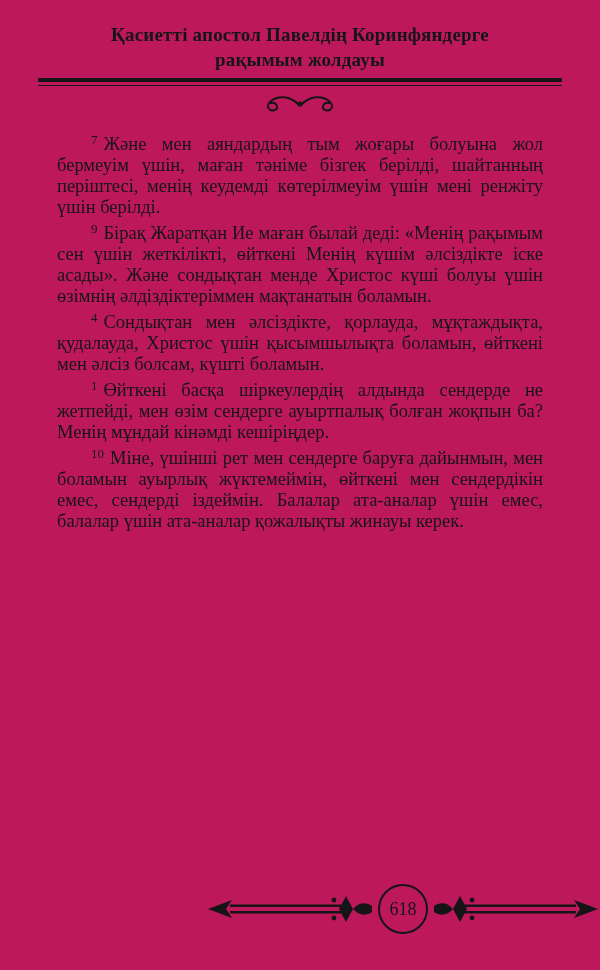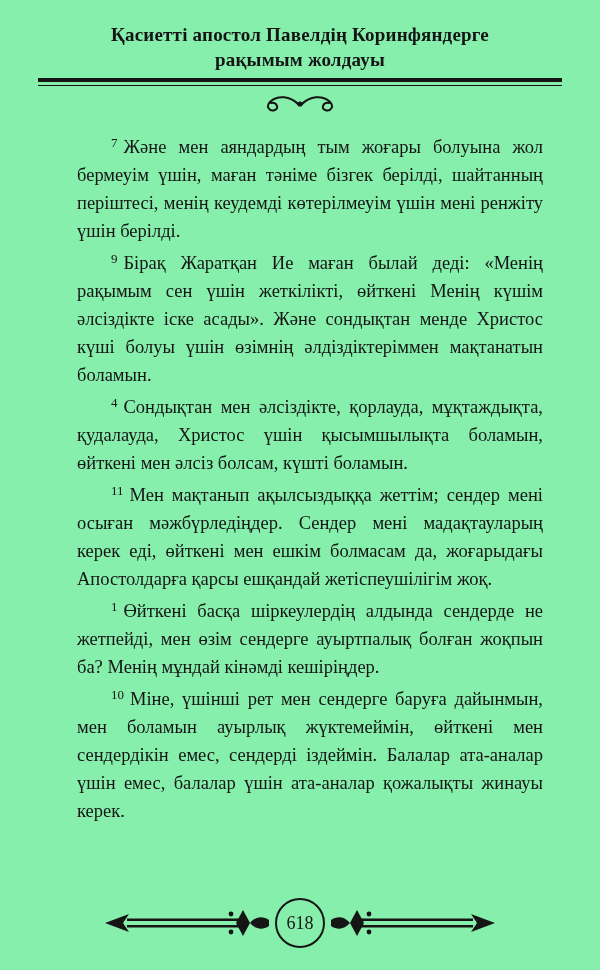--- a/index.html
+++ b/index.html
@@ -1,37 +1,37 @@
 <!DOCTYPE html>
 <html><head>
 <meta charset="utf-8">
 <style>
   html,body{margin:0;padding:0;background:#e8e8e8;}
   .page{
-    width:600px;height:970px;margin:0 auto;background:#86efac;
+    width:600px;height:970px;margin:0 auto;background:#be185d;
     font-family:"Liberation Serif","DejaVu Serif",serif;color:#151515;
     display:flex;flex-direction:column;box-sizing:border-box;overflow:hidden;
   }
   .header{padding-top:22px;text-align:center;}
   .title{font-weight:700;font-size:19px;line-height:25px;letter-spacing:.2px;}
   .rules{margin:6px 38px 0 38px;}
   .rule-thick{height:4px;background:#151515;}
   .rule-thin{height:1px;background:#151515;margin-top:3px;}
   .top-ornament{display:flex;justify-content:center;margin-top:7px;}
   .body{
-    padding:14px 57px 0 57px;font-size:18.5px;line-height:28px;
-    text-align:justify;flex:0 0 auto;margin-left:20px;
+    padding:14px 57px 0 57px;font-size:18.5px;line-height:21px;
+    text-align:justify;flex:0 0 auto;
   }
   .verse{margin:0;text-indent:34px;}
   .vnum{
     font-size:13px;vertical-align:6px;padding-right:6px;font-weight:400;
   }
   .footer{
-    margin-top:auto;padding-bottom:22px;display:flex;align-items:center;
-    justify-content:center;
+    margin-top:auto;padding-bottom:36px;display:flex;align-items:center;
+    justify-content:flex-end;
   }
   .page-circle{
     width:46px;height:46px;border:2px solid #151515;border-radius:50%;
     display:flex;align-items:center;justify-content:center;
     font-size:18px;flex:0 0 auto;margin:0 2px;
   }
   .orn-svg{display:block;}
   .mirror{transform:scaleX(-1);}
 </style>
 </head>
@@ -56,21 +56,20 @@
         <path d="M50 11 C58 3, 70 2, 77 8 C83 13, 79 19, 73 17 C69 15, 71 9, 77 10"></path>
       </g>
       <circle cx="48" cy="11" r="2.6" fill="#151515"></circle>
     </svg>
   </div>
 
   <div class="body">
     <p class="verse"><span class="vnum">7</span><span>Және мен аяндардың тым жоғары болуына жол бермеуім үшін, маған тәніме бізгек берілді, шайтанның періштесі, менің кеудемді көтерілмеуім үшін мені ренжіту үшін берілді.</span></p>
     <p class="verse"><span class="vnum">9</span><span>Бірақ Жаратқан Ие маған былай деді: «Менің рақымым сен үшін жеткілікті, өйткені Менің күшім әлсіздікте іске асады». Және сондықтан менде Христос күші болуы үшін өзімнің әлдіздіктеріммен мақтанатын боламын.</span></p>
     <p class="verse"><span class="vnum">4</span><span>Сондықтан мен әлсіздікте, қорлауда, мұқтаждықта, қудалауда, Христос үшін қысымшылықта боламын, өйткені мен әлсіз болсам, күшті боламын.</span></p>
-    <p class="verse"><span class="vnum">11</span><span>Мен мақтанып ақылсыздыққа жеттім; сендер мені осыған мәжбүрледіңдер. Сендер мені мадақтауларың керек еді, өйткені мен ешкім болмасам да, жоғарыдағы Апостолдарға қарсы ешқандай жетіспеушілігім жоқ.</span></p>
     <p class="verse"><span class="vnum">1</span><span>Өйткені басқа шіркеулердің алдында сендерде не жетпейді, мен өзім сендерге ауыртпалық болған жоқпын ба? Менің мұндай кінәмді кешіріңдер.</span></p>
     <p class="verse"><span class="vnum">10</span><span>Міне, үшінші рет мен сендерге баруға дайынмын, мен боламын ауырлық жүктемеймін, өйткені мен сендердікін емес, сендерді іздеймін. Балалар ата-аналар үшін емес, балалар үшін ата-аналар қожалықты жинауы керек.</span></p>
   </div>
 
   <div class="footer">
     <svg class="orn-svg" width="170" height="34" viewBox="0 0 170 34" aria-hidden="true">
       <g fill="#151515" stroke="none">
         <polygon points="2,17 26,8 20,17 26,26"></polygon>
         <rect x="24" y="12.5" width="112" height="2.5"></rect>
         <rect x="24" y="19" width="112" height="2.5"></rect>

